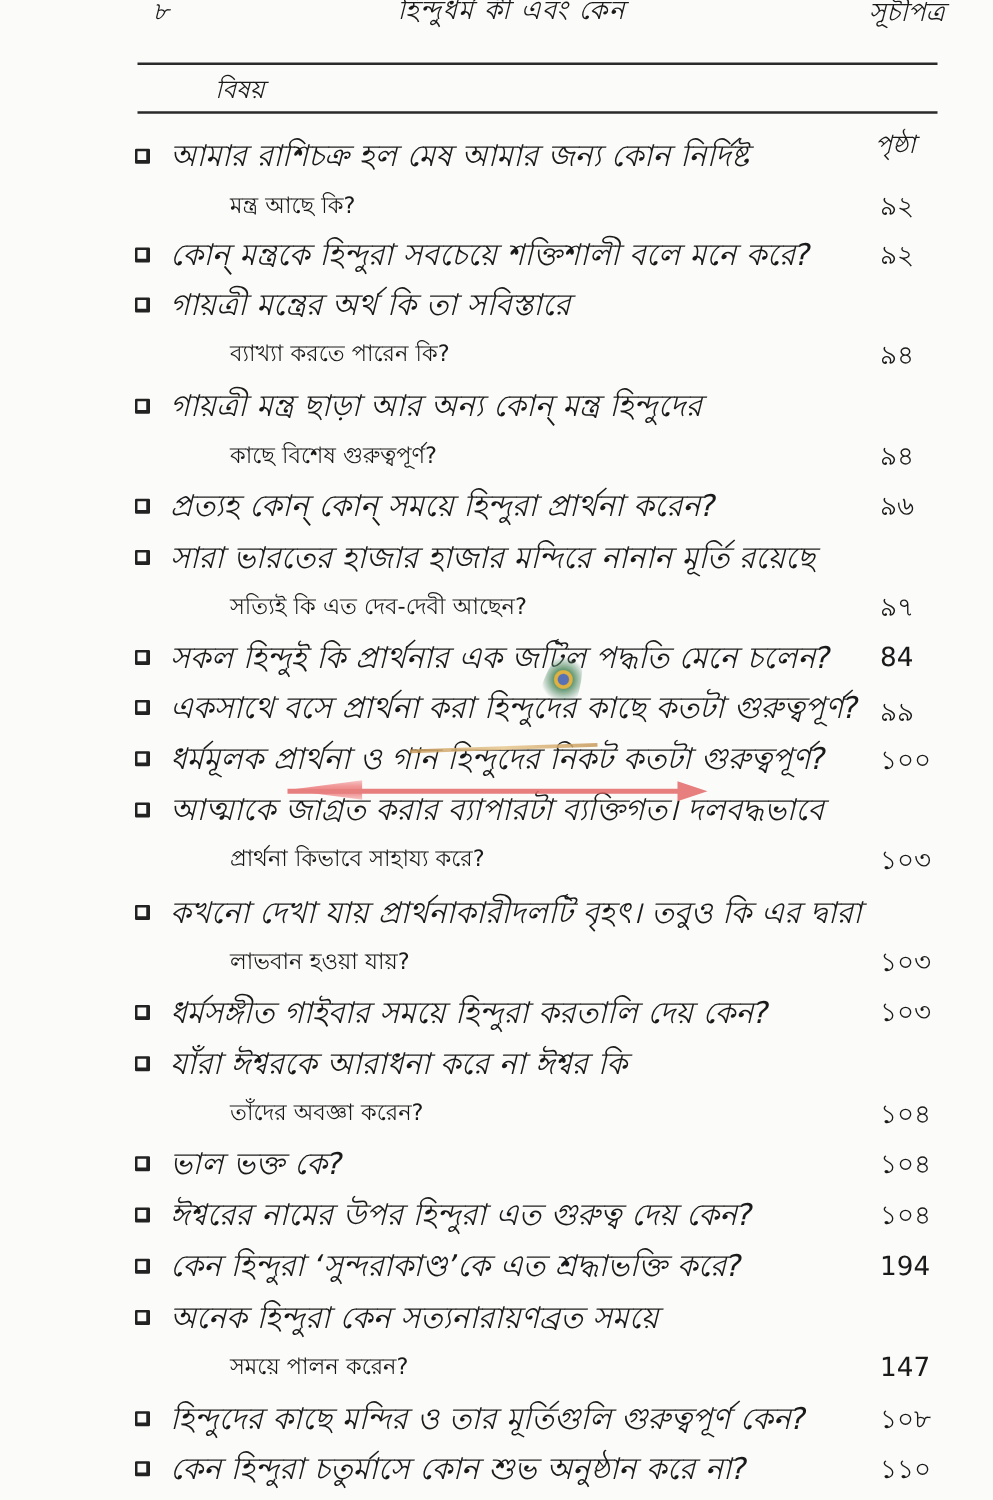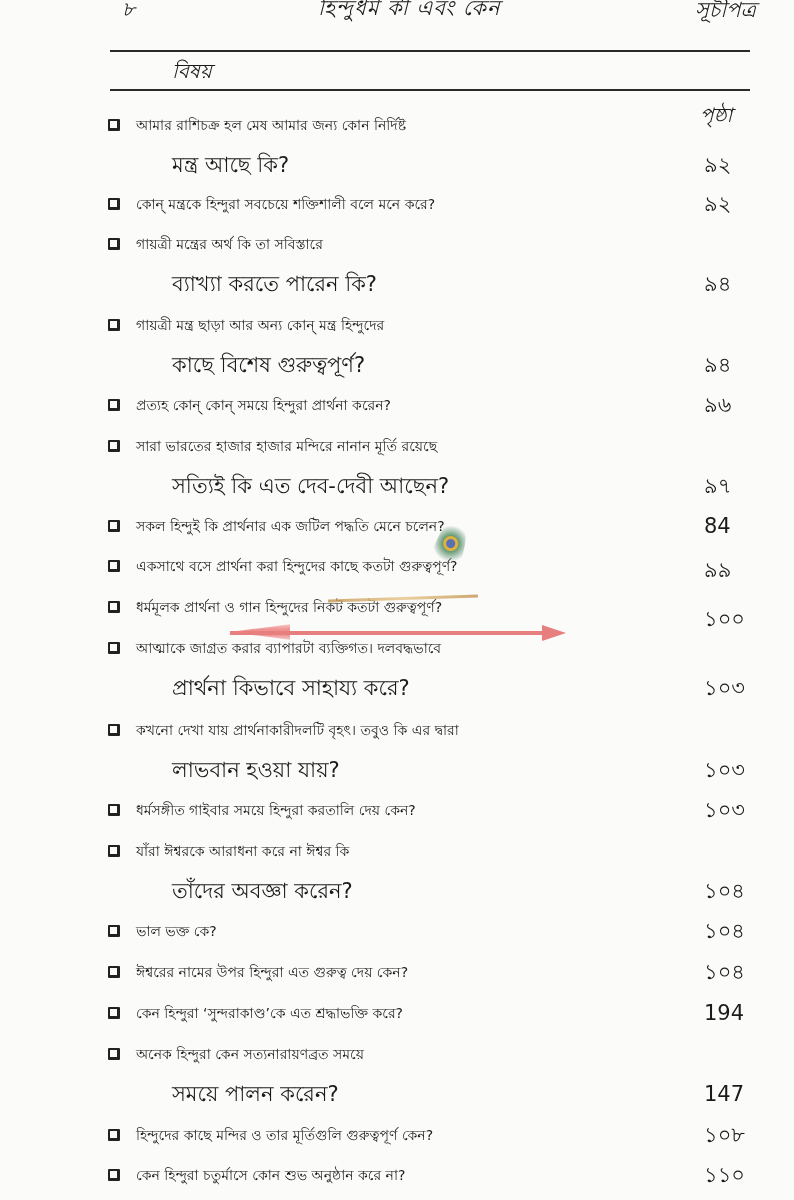--- a/index.html
+++ b/index.html
@@ -27,22 +27,22 @@
 
   
   .toc { position: absolute; left: 0; top: 0; width: 794px; }
   .entry { position: absolute; left: 108px; width: 650px; }
   .entry .box {
     position: absolute; left: 0; top: 9px;
     width: 12px; height: 12px;
     border: 2px solid #222; border-right-width: 3px; border-bottom-width: 3px;
     border-radius: 1px; box-sizing: border-box;
   }
-  .entry .line1 { position: absolute; left: 28px; top: 0; font-size: 14px; white-space: nowrap; line-height: 30px; }
-  .entry .line2 { position: absolute; left: 64px; top: 40px; font-size: 21px; white-space: nowrap; line-height: 30px; }
+  .entry .line1 { position: absolute; left: 28px; top: 0; font-size: 24px; white-space: nowrap; line-height: 30px; font-style: italic; }
+  .entry .line2 { position: absolute; left: 76px; top: 40px; font-size: 18px; white-space: nowrap; line-height: 30px; }
   .entry .pg { position: absolute; right: 0; font-size: 21px; line-height: 30px; width: 54px; text-align: left; }
 
   
   .watermark { position: absolute; left: 230px; top: 555px; width: 340px; height: 110px; pointer-events: none; opacity: 0.85; }
   .wm-feather-shaft { position: absolute; left: 98px; top: 42px; width: 150px; height: 3px; background: linear-gradient(90deg,#c89a5a,#e8c890,#c89a5a); transform: rotate(-2deg); }
   .wm-peacock { position: absolute; left: 202px; top: -40px; width: 30px; height: 80px; border-radius: 50% 50% 40% 40%; background: radial-gradient(circle at 50% 35%, #3b5aa8 0 4px, #d9a520 5px 7px, #4f8a5e 8px, rgba(120,160,140,0.3) 16px, transparent 18px); transform: rotate(18deg); }
   .wm-text { position: absolute; left: 100px; top: 36px; font-size: 46px; font-weight: bold; color: #4a9ad0; letter-spacing: 2px; opacity: 0.9; }
   .wm-arrow { position: absolute; left: 0; top: 76px; width: 320px; height: 4px; background: #e46a6a; }
   .wm-arrow-fletch { position: absolute; left: 0; top: 64px; width: 60px; height: 26px; background: linear-gradient(180deg, transparent 0, #ee8080 40%, #ee8080 60%, transparent 100%); clip-path: polygon(0 50%, 100% 20%, 100% 80%); }
   .wm-arrow-head { position: absolute; left: 312px; top: 70px; width: 0; height: 0; border-left: 24px solid #e46a6a; border-top: 8px solid transparent; border-bottom: 8px solid transparent; }
@@ -113,21 +113,21 @@
 
     <div class="entry" style="top:551px">
       <span class="box"></span>
       <span class="line1">একসাথে বসে প্রার্থনা করা হিন্দুদের কাছে কতটা গুরুত্বপূর্ণ?</span>
       <span class="pg" style="top:4px">৯৯</span>
     </div>
 
     <div class="entry" style="top:592px">
       <span class="box"></span>
       <span class="line1">ধর্মমূলক প্রার্থনা ও গান হিন্দুদের নিকট কতটা গুরুত্বপূর্ণ?</span>
-      <span class="pg" style="top:12px">১০০</span>
+      <span class="pg" style="top:1px">১০০</span>
     </div>
 
     <div class="entry" style="top:633px">
       <span class="box"></span>
       <span class="line1">আত্মাকে জাগ্রত করার ব্যাপারটা ব্যক্তিগত। দলবদ্ধভাবে</span>
       <span class="line2">প্রার্থনা কিভাবে সাহায্য করে?</span>
       <span class="pg" style="top:40px">১০৩</span>
     </div>
 
     <div class="entry" style="top:715px">

